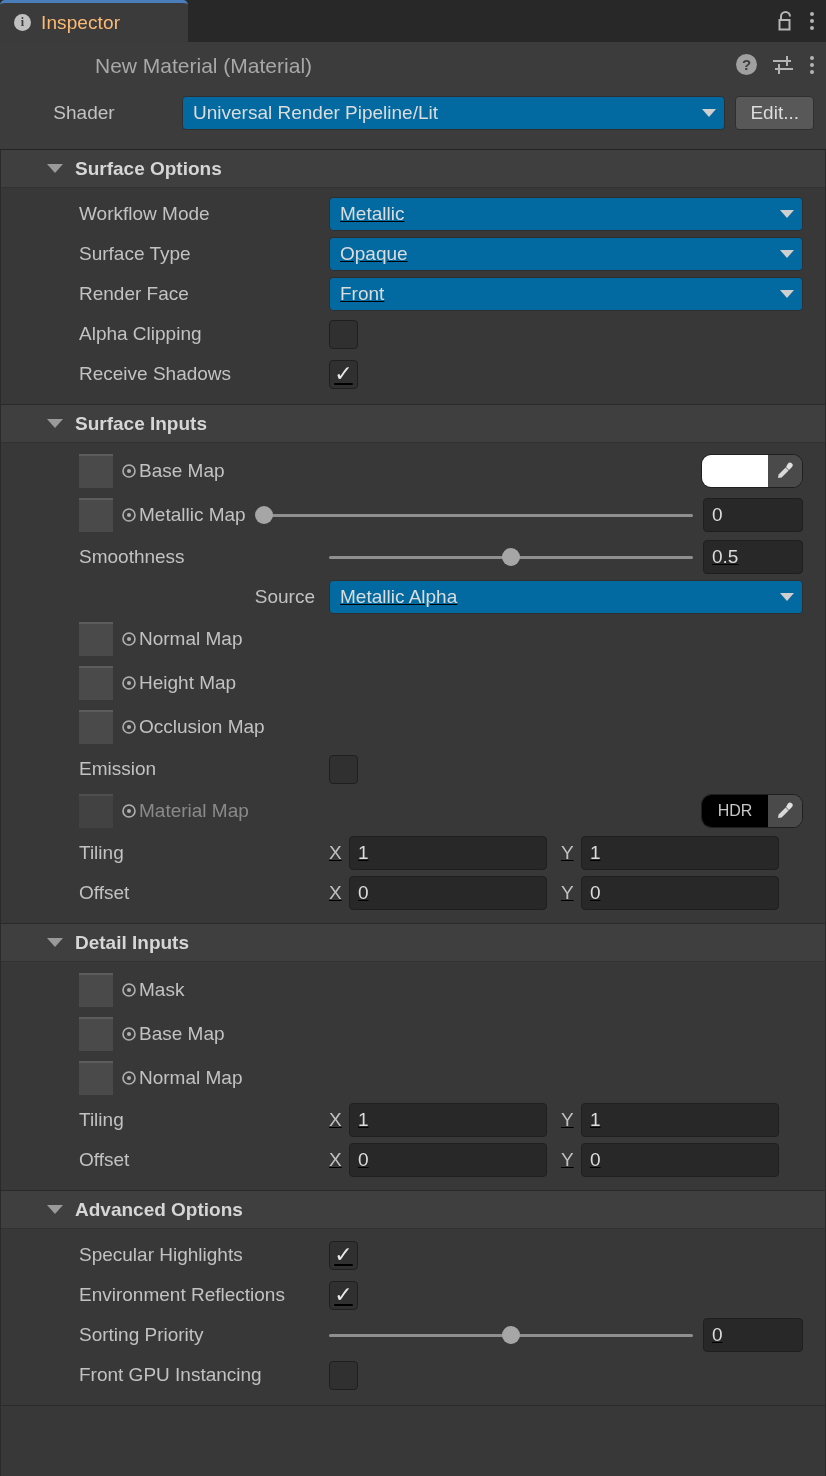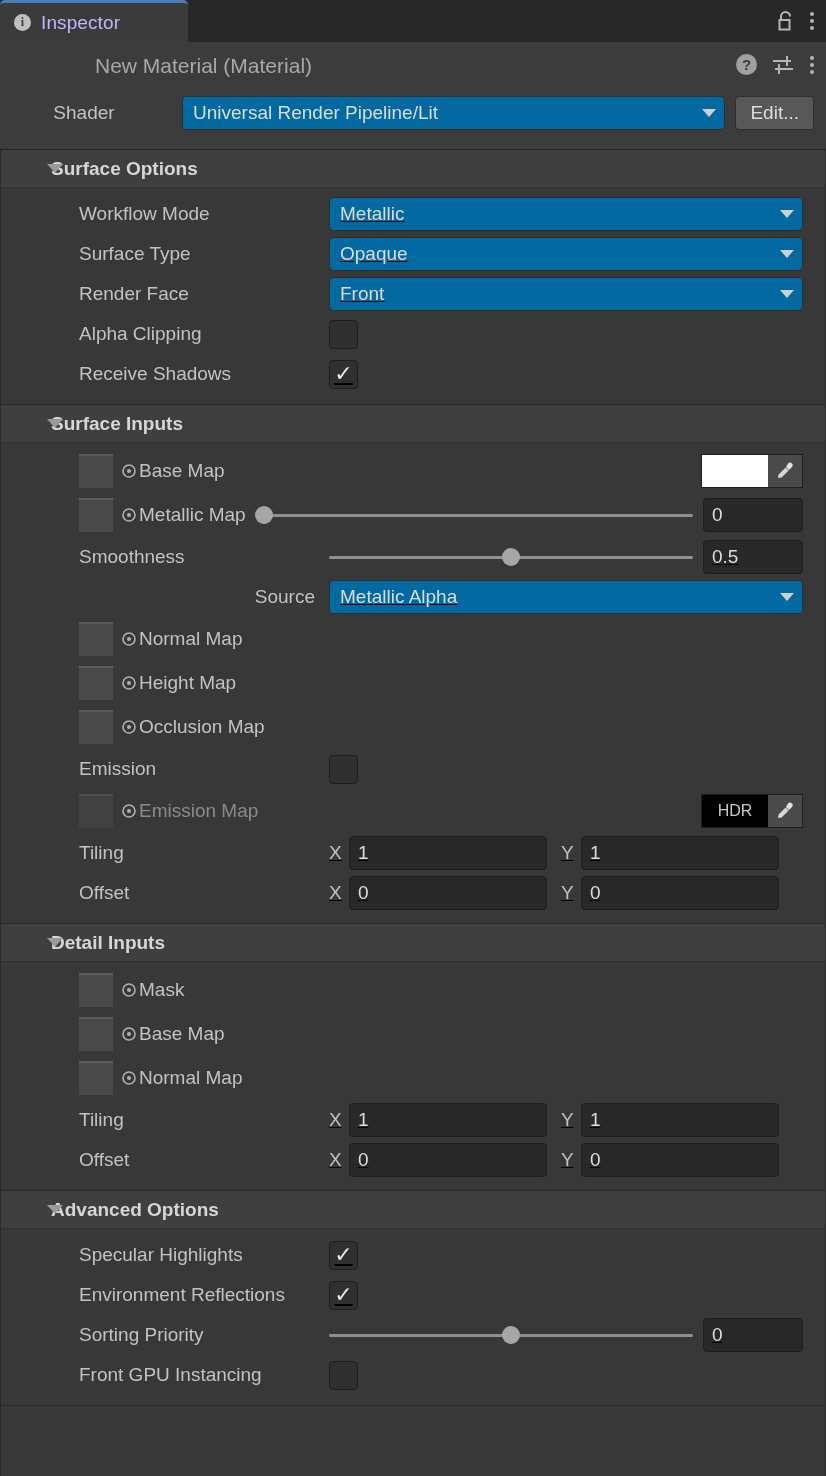--- a/index.html
+++ b/index.html
@@ -27,21 +27,21 @@
   .tab {
     position: relative;
     min-width: 188px;
     background: #3b3b3b;
     display: flex; align-items: center; gap: 10px;
     padding: 0 16px 0 14px;
     border-top: 3px solid #4a7ebb;
     border-top-left-radius: 5px;
     border-top-right-radius: 5px;
   }
-  .tab-label { color: #c4b5fd; font-size: 19px; letter-spacing: .1px; }
+  .tab-label { color: #fdba74; font-size: 19px; letter-spacing: .1px; }
   .info-badge {
     width: 17px; height: 17px; border-radius: 50%;
     background: #c0c0c0; color: #3b3b3b;
     font-size: 12px; font-weight: bold;
     display: flex; align-items: center; justify-content: center;
     font-family: "Liberation Serif", serif;
   }
   .tabbar-right {
     margin-left: auto;
     display: flex; align-items: center; gap: 14px;
@@ -125,21 +125,21 @@
     border-left: 1px solid #2a2a2a;
     border-right: 1px solid #2a2a2a;
     overflow: hidden;
     position: relative;
   }
   .section { border-bottom: 1px solid #2a2a2a; }
   .section-header {
     height: 38px;
     background: #3f3f3f;
     display: flex; align-items: center;
-    padding-left: 22px;
+    padding-left: 46px;
     border-bottom: 1px solid #323232;
     position: relative;
   }
   .section-header .tri {
     position: absolute; left: 46px;
     width: 0; height: 0;
     border-left: 8px solid transparent;
     border-right: 8px solid transparent;
     border-top: 9px solid #9a9a9a;
   }
@@ -197,21 +197,21 @@
   }
   .tex-label { color: #c2c2c2; font-size: 19px; margin-left: 2px; white-space: nowrap; }
   .tex-label.dim { color: #8a8a8a; }
   .tex-slot.dim { background: #424242; border-top-color: #4e4e4e; }
   .tex-ctl { margin-left: auto; display: flex; align-items: center; }
 
   
   .colorfield {
     display: flex; align-items: stretch;
     width: 102px; height: 34px;
-    border: 1px solid #1f1f1f; border-radius: 0;
+    border: 1px solid #1f1f1f; border-radius: 10px;
     overflow: hidden; background: #4a4a4a;
   }
   .color-swatch { flex: 1; background: #ffffff; }
   .color-swatch.hdr {
     background: #000000; color: #c8c8c8;
     font-size: 16px; display: flex; align-items: center; justify-content: center;
   }
   .eyedrop {
     width: 34px; background: #4a4a4a;
     display: flex; align-items: center; justify-content: center;
@@ -462,21 +462,21 @@
             <div class="ctl">
               <div class="checkbox"></div>
             </div>
           </div>
           <div class="tex-row">
             <div class="tex-slot dim"></div>
             <span class="target-icon"><svg width="16" height="16" viewBox="0 0 16 16">
                 <circle cx="8" cy="8" r="6" fill="none" stroke="#b0b0b0" stroke-width="1.6"></circle>
                 <circle cx="8" cy="8" r="2" fill="#b0b0b0"></circle>
               </svg></span>
-            <span class="tex-label dim">Emission Map</span>
+            <span class="tex-label dim">Material Map</span>
             <div class="tex-ctl">
               <div class="colorfield">
                 <div class="color-swatch hdr" style="background:#000000">
                   <span>HDR</span>
                 </div>
                 <span class="eyedrop">
                   <svg width="20" height="20" viewBox="0 0 20 20">
                     <path d="M13 2.5 a2.6 2.6 0 0 1 4 3.4 L14 9 l-3-3 z" fill="#e0e0e0"></path>
                     <path d="M10.6 6.4 l3 3 L6.6 16.4 L3 17 l0.6-3.6 z" fill="#d8d8d8"></path>
                   </svg>

